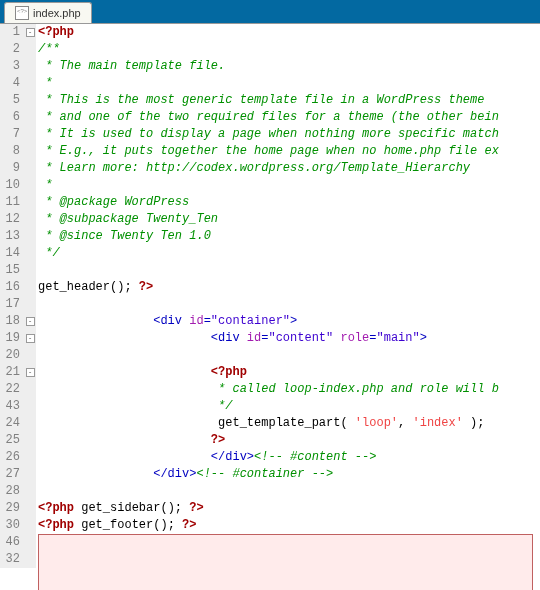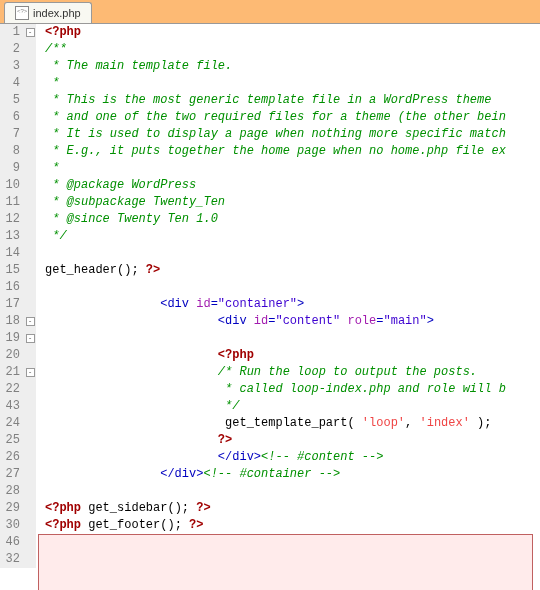--- a/index.html
+++ b/index.html
@@ -1,28 +1,28 @@
 <!DOCTYPE html>
 <html><head>
 <meta charset="utf-8">
 <style>
   * { margin:0; padding:0; box-sizing:border-box; }
   body { font-family:Verdana,Geneva,sans-serif; font-size:11px; background:#fff; width:540px; height:590px; overflow:hidden; }
-  .tabbar { height:24px; background:#fdba74; border-bottom:1px solid #999; display:flex; align-items:flex-end; padding-left:4px; }
+  .tabbar { height:24px; background:#0369a1; border-bottom:1px solid #999; display:flex; align-items:flex-end; padding-left:4px; }
   .tab { background:#f8f8f2; border:1px solid #999; border-bottom:none; padding:3px 10px; font-size:11px; display:flex; align-items:center; gap:4px; border-radius:3px 3px 0 0; color:#333; cursor:pointer; }
   .tab .icon { width:14px; height:14px; background:#fff; border:1px solid #888; display:inline-block; position:relative; }
   .tab .icon:before { content:"<?>"; font-size:6px; color:#888; position:absolute; top:1px; left:1px; }
   .editor { position:relative; background:#fff; font-family:"Courier New",monospace; font-size:12px; line-height:17px; }
   .gutter { position:absolute; left:0; top:0; width:24px; background:#eee; color:#808080; text-align:right; padding-right:4px; font-family:inherit; }
   .gutter .ln { height:17px; }
   .fold { position:absolute; left:24px; top:0; width:12px; background:#eee; }
   .fold .fm { height:17px; display:flex; align-items:center; justify-content:center; }
   .fold .box { width:9px; height:9px; border:1px solid #999; background:#fff; font-size:7px; line-height:7px; text-align:center; color:#555; }
   .code { margin-left:36px; position:relative; }
-  .row { height:17px; white-space:pre; padding-left:9px; overflow:hidden; }
+  .row { height:17px; white-space:pre; padding-left:2px; overflow:hidden; }
   
   .kw { color:#a00000; font-weight:bold; }     
   .cm { color:#009000; font-style:italic; }    
   .tg { color:#0000c0; }                        
   .attr { color:#a21caf; }                      
   .val { color:#3c00d0; }                       
   .fn { color:#000;text-align:right; }                           
   .str { color:#ef4444; }                       
   
   .ov { position:absolute; left:38px; pointer-events:none; }
@@ -120,33 +120,33 @@
 
   <div class="code">
     <div class="row"><span class="kw">&lt;?php</span></div>
     <div class="row"><span class="cm">/**</span></div>
     <div class="row"><span class="cm"> * The main template file.</span></div>
     <div class="row"><span class="cm"> *</span></div>
     <div class="row"><span class="cm"> * This is the most generic template file in a WordPress theme</span></div>
     <div class="row"><span class="cm"> * and one of the two required files for a theme (the other bein</span></div>
     <div class="row"><span class="cm"> * It is used to display a page when nothing more specific match</span></div>
     <div class="row"><span class="cm"> * E.g., it puts together the home page when no home.php file ex</span></div>
+    <div class="row"><span class="cm"> * Learn more: http://codex.wordpress.org/Template_Hierarchy</span></div>
     <div class="row"><span class="cm"> *</span></div>
     <div class="row"><span class="cm"> * @package WordPress</span></div>
     <div class="row"><span class="cm"> * @subpackage Twenty_Ten</span></div>
     <div class="row"><span class="cm"> * @since Twenty Ten 1.0</span></div>
     <div class="row"><span class="cm"> */</span></div>
     <div class="row"></div>
     <div class="row"><span class="fn">get_header</span><span class="fn">(); </span><span class="kw">?&gt;</span></div>
     <div class="row"></div>
     <div class="row"><span>                </span><span class="tg">&lt;</span><span class="tg">div</span> <span class="attr">id</span><span class="tg">=</span><span class="val">"container"</span><span class="tg">&gt;</span></div>
     <div class="row"><span>                        </span><span class="tg">&lt;</span><span class="tg">div</span> <span class="attr">id</span><span class="tg">=</span><span class="val">"content"</span> <span class="attr">role</span><span class="tg">=</span><span class="val">"main"</span><span class="tg">&gt;</span></div>
     <div class="row"></div>
     <div class="row"><span>                        </span><span class="kw">&lt;?php</span></div>
-    <div class="row"><span class="cm">                        /* Run the loop to output the posts.</span></div>
     <div class="row"><span class="cm">                         * called loop-index.php and role will b</span></div>
     <div class="row"><span class="cm">                         */</span></div>
     <div class="row"><span>                         </span><span class="fn">get_template_part( </span><span class="str">'loop'</span><span class="fn">, </span><span class="str">'index'</span><span class="fn"> );</span></div>
     <div class="row"><span>                        </span><span class="kw">?&gt;</span></div>
     <div class="row"><span>                        </span><span class="tg">&lt;/div&gt;</span><span class="cm">&lt;!-- #content --&gt;</span></div>
     <div class="row"><span>                </span><span class="tg">&lt;/div&gt;</span><span class="cm">&lt;!-- #container --&gt;</span></div>
     <div class="row"></div>
     <div class="row"><span class="kw">&lt;?php</span><span class="fn"> get_sidebar(); </span><span class="kw">?&gt;</span></div>
     <div class="row"><span class="kw">&lt;?php</span><span class="fn"> get_footer(); </span><span class="kw">?&gt;</span></div>
   </div>

